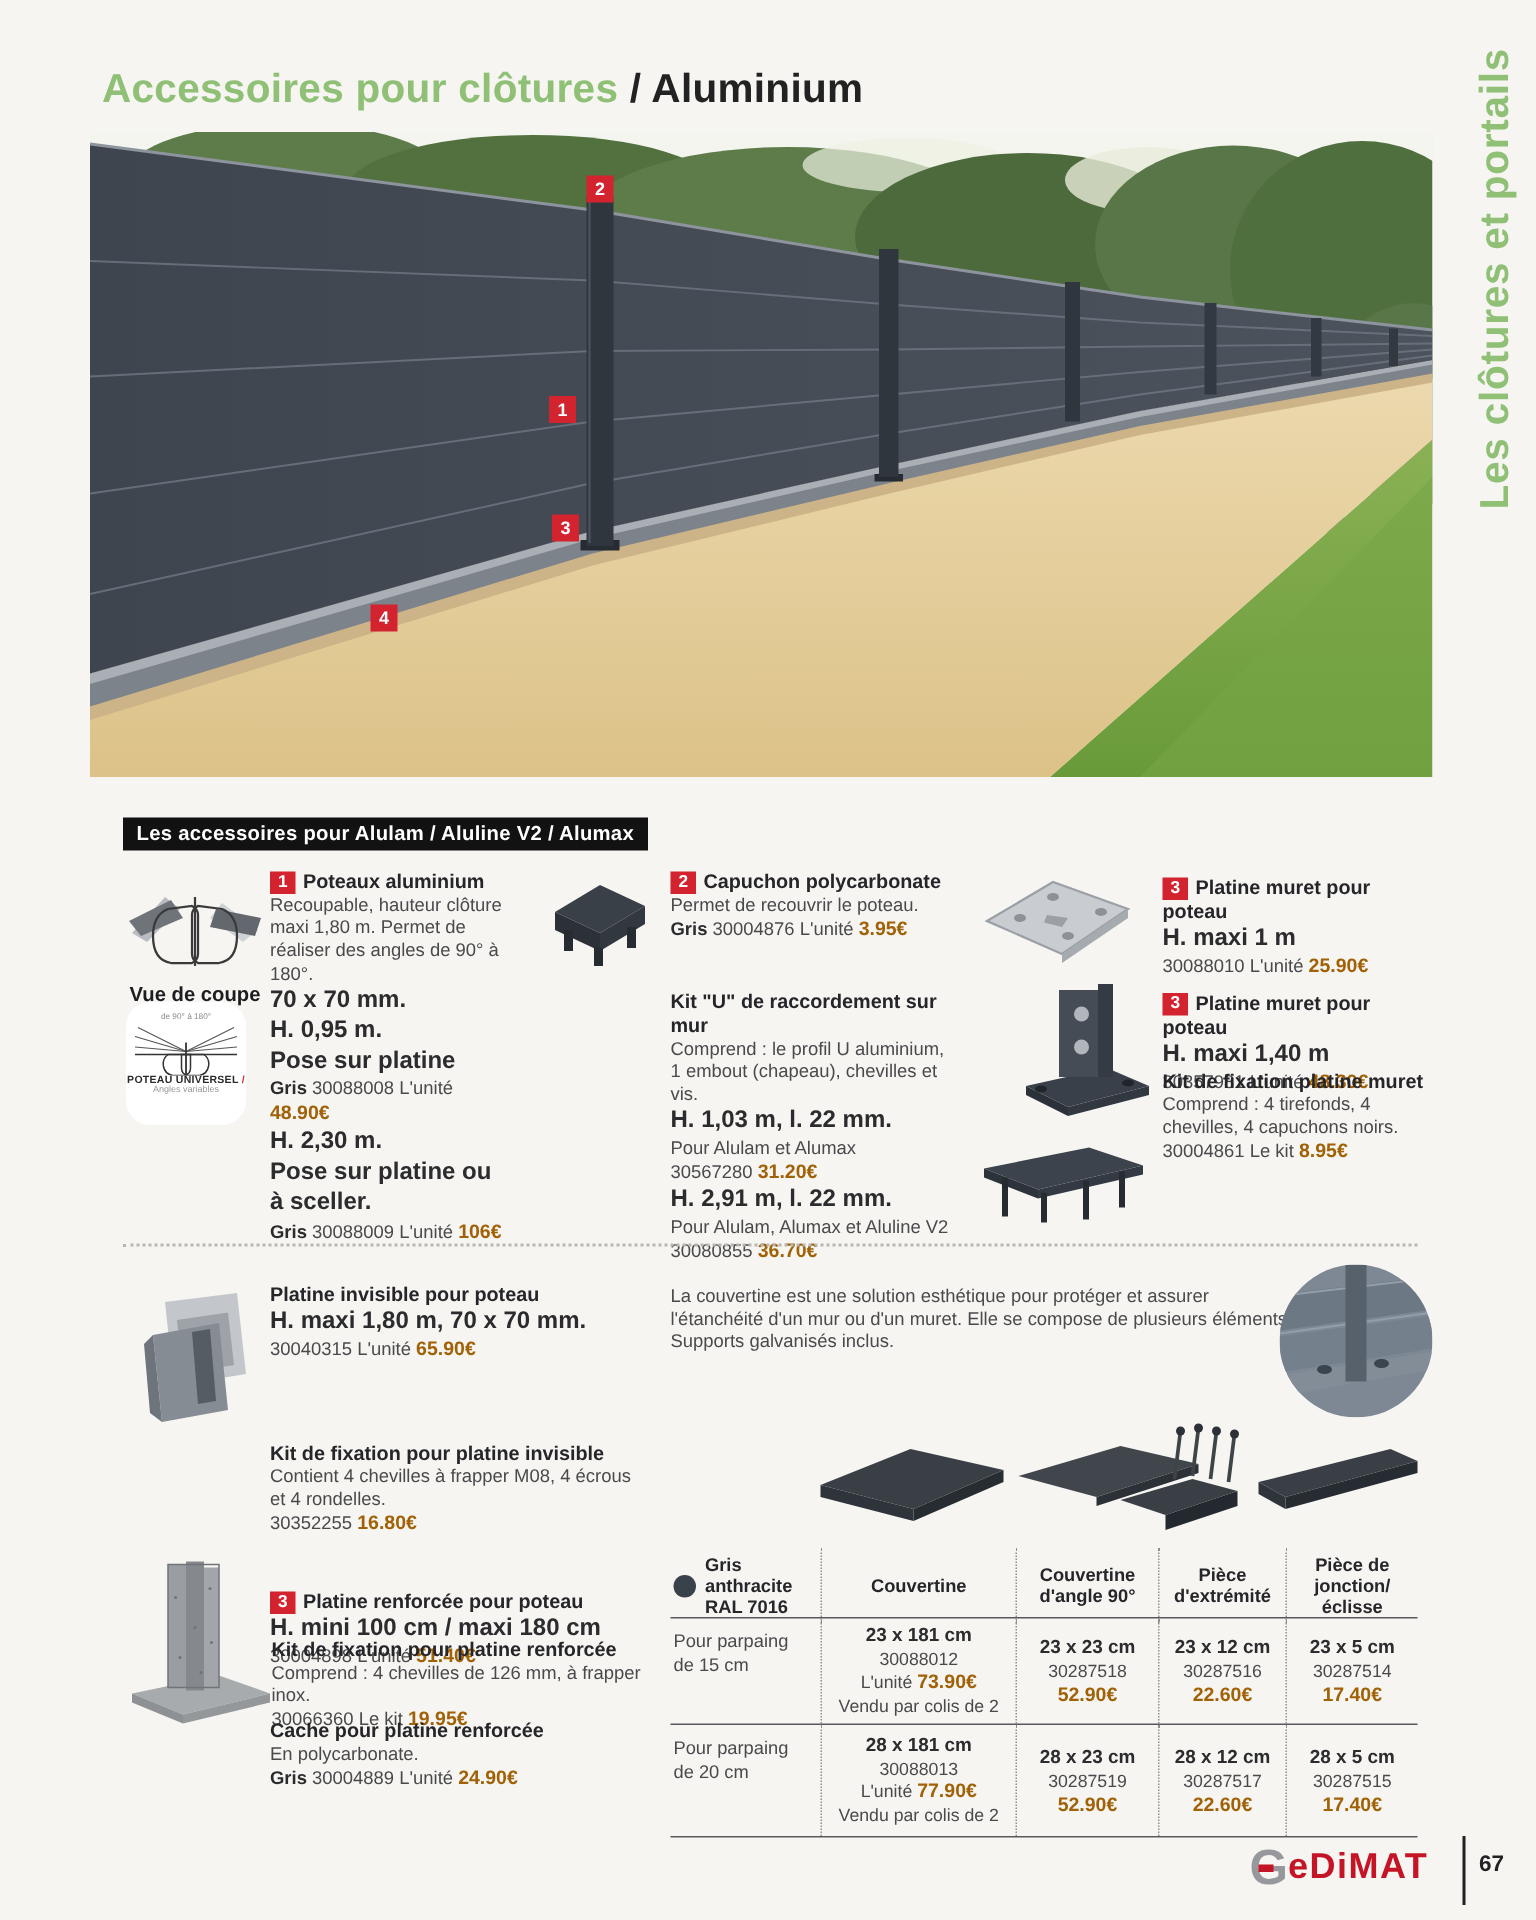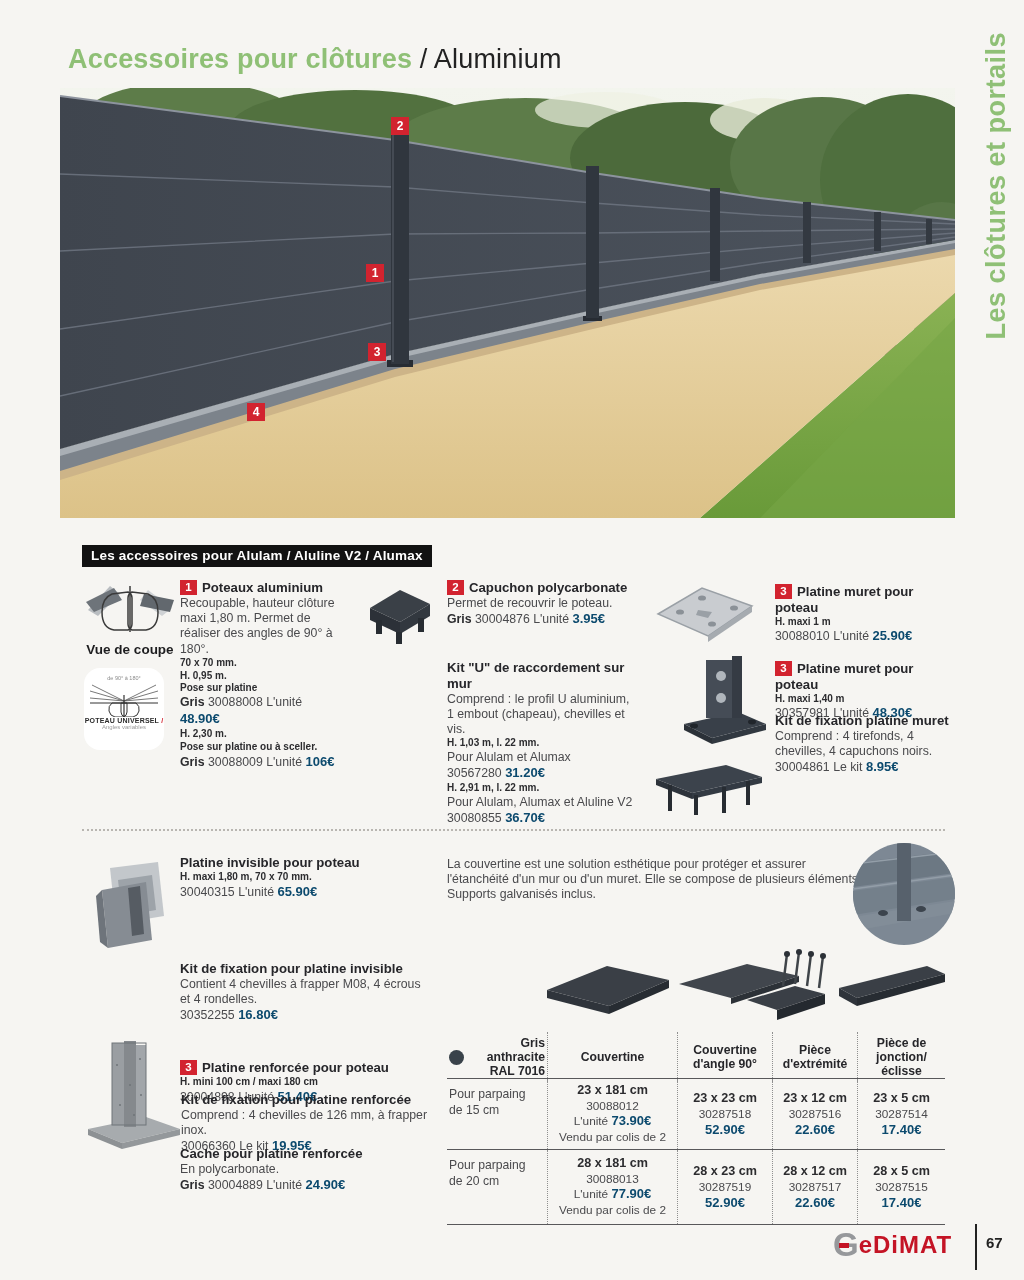--- a/index.html
+++ b/index.html
@@ -2,39 +2,39 @@
 <html><head>
 <meta charset="utf-8">
 <style>
   html,body{margin:0;padding:0;background:#e9e8e5;}
   #page{position:relative;width:1024px;height:1280px;background:#f6f5f2;
         font-family:"Liberation Sans",sans-serif;overflow:hidden;color:#3e3e40;}
   .abs{position:absolute;}
   
   .page-title{font-size:27px;font-weight:bold;letter-spacing:.2px;}
   .title-green{color:#8fc076;}
-  .title-black{color:#222;font-weight:normal;}
+  .title-black{color:#222;font-weight:bold;}
   .side-title{writing-mode:vertical-rl;transform:rotate(180deg);
       font-size:27px;font-weight:bold;color:#8fc076;letter-spacing:.5px;}
   
   #photo{left:60px;top:88px;width:895px;height:430px;overflow:hidden;background:#eef1ea;}
   .marker{position:absolute;width:18px;height:18px;background:#d2232f;color:#fff;
       font-size:12px;font-weight:bold;display:flex;align-items:center;justify-content:center;}
   
   .strip{background:#121212;color:#fff;font-size:13.5px;font-weight:bold;
       padding:3px 9px 4px;display:inline-block;letter-spacing:.2px;}
   
   .badge{display:inline-block;background:#d2232f;color:#fff;width:17px;height:15px;
       font-size:11.5px;font-weight:bold;text-align:center;line-height:15px;
       vertical-align:1px;margin-right:5px;}
   .ptitle{font-size:13.2px;font-weight:bold;color:#26262a;line-height:1.2;}
   .txt{font-size:12.3px;line-height:1.24;color:#4a4a4d;}
   .b{font-weight:bold;color:#2c2c2f;}
-  .bl{font-size:10px;font-weight:bold;color:#2c2c2f;line-height:1.28;}
-  .price{font-weight:bold;color:#0c4a6e;font-size:13px;}
+  .bl{font-size:16px;font-weight:bold;color:#2c2c2f;line-height:1.28;}
+  .price{font-weight:bold;color:#a16207;font-size:13px;}
   .pl{font-size:12.3px;line-height:1.3;color:#4a4a4d;}
   .capt{font-size:13.5px;font-weight:bold;color:#1d1d1f;text-align:center;}
   .dotline{border-top:2px dotted #b9b6b1;}
   
   .fab{display:flex;align-items:center;gap:7px;}
   .flag{width:24px;height:16px;display:flex;}
   .flag div{flex:1;}
   .fabtxt{font-size:8.5px;font-weight:bold;letter-spacing:2px;color:#5c6670;line-height:1.25;}
   
   .circle-photo{border-radius:50%;overflow:hidden;}
@@ -139,21 +139,21 @@
     <div class="marker" style="left:331px;top:29px;">2</div>
     <div class="marker" style="left:306px;top:176px;">1</div>
     <div class="marker" style="left:308px;top:255px;">3</div>
     <div class="marker" style="left:187px;top:315px;">4</div>
   </div>
 
   <div class="abs" style="left:82px;top:545px;">
     <span class="strip">Les accessoires pour Alulam / Aluline V2 / Alumax</span>
   </div>
 
-  <div class="abs" style="left:84px;top:580px;width:92px;">
+  <div class="abs" style="left:84px;top:592px;width:92px;">
     <svg width="92" height="58">
       <polygon points="4,30 26,6 36,14 14,36" fill="#b9bdc1"></polygon>
       <polygon points="2,22 30,8 38,20 10,32" fill="#6e747a"></polygon>
       <polygon points="88,28 64,10 56,20 78,36" fill="#cfd2d5"></polygon>
       <polygon points="90,20 60,14 56,26 86,32" fill="#62686e"></polygon>
       <path d="M28 14 q-10 4 -10 18 q0 16 12 18 l14 0 q4 -2 4 -6 l0 -26 q0 -4 -4 -6 z" fill="none" stroke="#3a3a3a" stroke-width="1.5"></path>
       <path d="M64 14 q10 4 10 18 q0 16 -12 18 l-14 0 q-4 -2 -4 -6 l0 -26 q0 -4 4 -6 z" fill="none" stroke="#3a3a3a" stroke-width="1.5"></path>
       <line x1="46" y1="6" x2="46" y2="52" stroke="#3a3a3a" stroke-width="1.5"></line>
     </svg>
     <div class="capt">Vue de coupe</div>
@@ -370,21 +370,21 @@
       <polygon points="392,40 480,18 498,26 410,50" fill="#3a3f46"></polygon>
       <polygon points="410,50 498,26 498,34 410,58" fill="#272c32"></polygon>
       <polygon points="392,40 410,50 410,58 392,48" fill="#2f343b"></polygon>
     </svg>
   </div>
 
   <div class="abs" id="ctable">
     <div class="trow thead" style="height:46px;">
       <div class="cell first" style="flex-direction:row;align-items:center;">
         <span class="sw"></span>
-        <span style="text-align:right;"><span>Gris anthracite</span><br><span>RAL 7016</span></span>
+        <span style="text-align:left;"><span>Gris anthracite</span><br><span>RAL 7016</span></span>
       </div>
       <div class="cell">
           <span>Couvertine</span>
         </div>
       <div class="cell">
           <span>Couvertine</span>
           <span>d'angle 90°</span>
         </div>
       <div class="cell">
           <span>Pièce</span>

